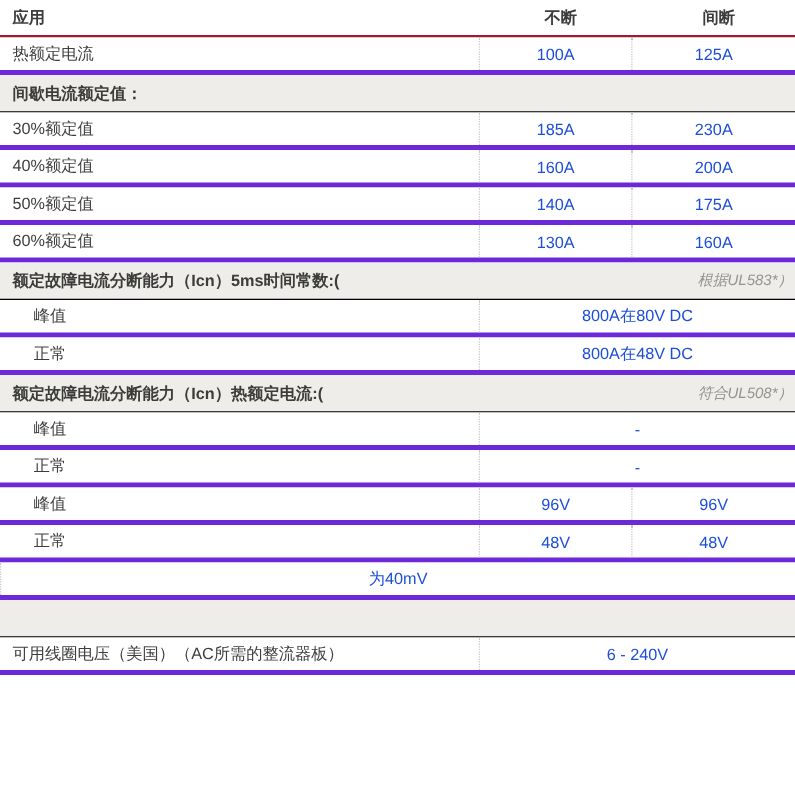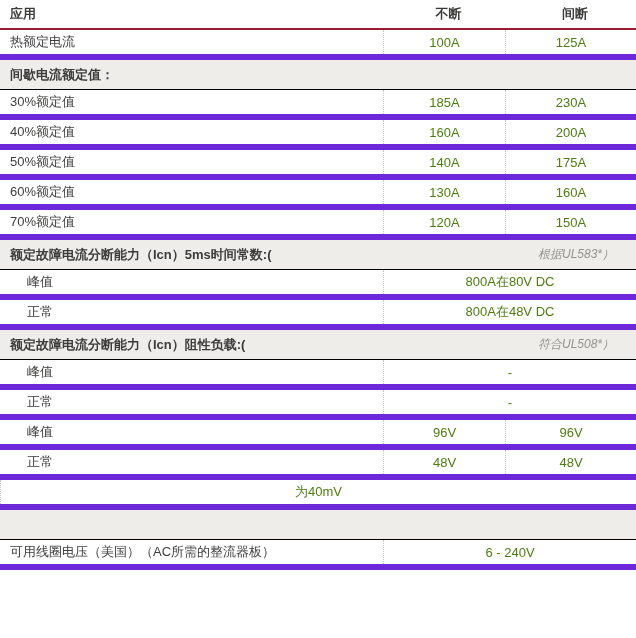--- a/index.html
+++ b/index.html
@@ -7,21 +7,21 @@
   body {
     font-family:"Liberation Sans","DejaVu Sans",sans-serif;
     color:#3f3e3d;
     width:636px;
   }
   #spec-table { width:636px; }
   .row {
     display:flex;
     align-items:center;
     height:30px;
-    border-bottom:6px solid #6d28d9;
+    border-bottom:4px solid #6d28d9;
     background:#ffffff;
     font-size:13px;
   }
   .row.header {
     border-bottom:2px solid var(--accent,#9e1b32);
     font-weight:bold;
     color:#3c3c3b;
   }
   .row.section, .row.spacer {
     background:var(--section-bg,#eeedea);
@@ -36,27 +36,27 @@
   .c3 { flex:1; justify-content:center; }
   .cmerged { flex:1; justify-content:center; }
   .row:not(.header):not(.section):not(.spacer) .c2,
   .row:not(.header):not(.section):not(.spacer) .c3,
   .row:not(.header):not(.section):not(.spacer) .cmerged {
     border-left:1px dotted #c7c7c5;
   }
   .section .c1 { width:auto; }
   .note {
     margin-left:auto;
-    padding-right:22px;
+    padding-right:2px;
     font-style:italic;
     font-weight:normal;
     color:#95938e;
     font-size:12px;
   }
-  .val { color:#4d7c0f; }
+  .val { color:#1d4ed8; }
 </style>
 </head>
 <body>
 
 <div id="spec-table">
   <div class="row header">
     <div class="cell c1">应用</div>
     <div class="cell c3">不断</div>
     <div class="cell c2">间断</div>
   </div>
@@ -82,39 +82,34 @@
       <div class="row data">
         <div class="cell c1">50%额定值</div>
         <div class="cell c2 val">140A</div>
         <div class="cell c3 val">175A</div>
       </div>
       <div class="row data">
         <div class="cell c1">60%额定值</div>
         <div class="cell c2 val">130A</div>
         <div class="cell c3 val">160A</div>
       </div>
-      <div class="row data">
-        <div class="cell c1">70%额定值</div>
-        <div class="cell c2 val">120A</div>
-        <div class="cell c3 val">150A</div>
-      </div>
       <div class="row section">
         <div class="cell c1">额定故障电流分断能力（Icn）5ms时间常数:(</div>
         <div class="cell note">根据UL583*）</div>
       </div>
       <div class="row data">
         <div class="cell c1 indent">峰值</div>
         <div class="cell cmerged val">800A在80V DC</div>
       </div>
       <div class="row data">
         <div class="cell c1 indent">正常</div>
         <div class="cell cmerged val">800A在48V DC</div>
       </div>
       <div class="row section">
-        <div class="cell c1">额定故障电流分断能力（Icn）阻性负载:(</div>
+        <div class="cell c1">额定故障电流分断能力（Icn）热额定电流:(</div>
         <div class="cell note">符合UL508*）</div>
       </div>
       <div class="row data">
         <div class="cell c1 indent">峰值</div>
         <div class="cell cmerged val">-</div>
       </div>
       <div class="row data">
         <div class="cell c1 indent">正常</div>
         <div class="cell cmerged val">-</div>
       </div>

